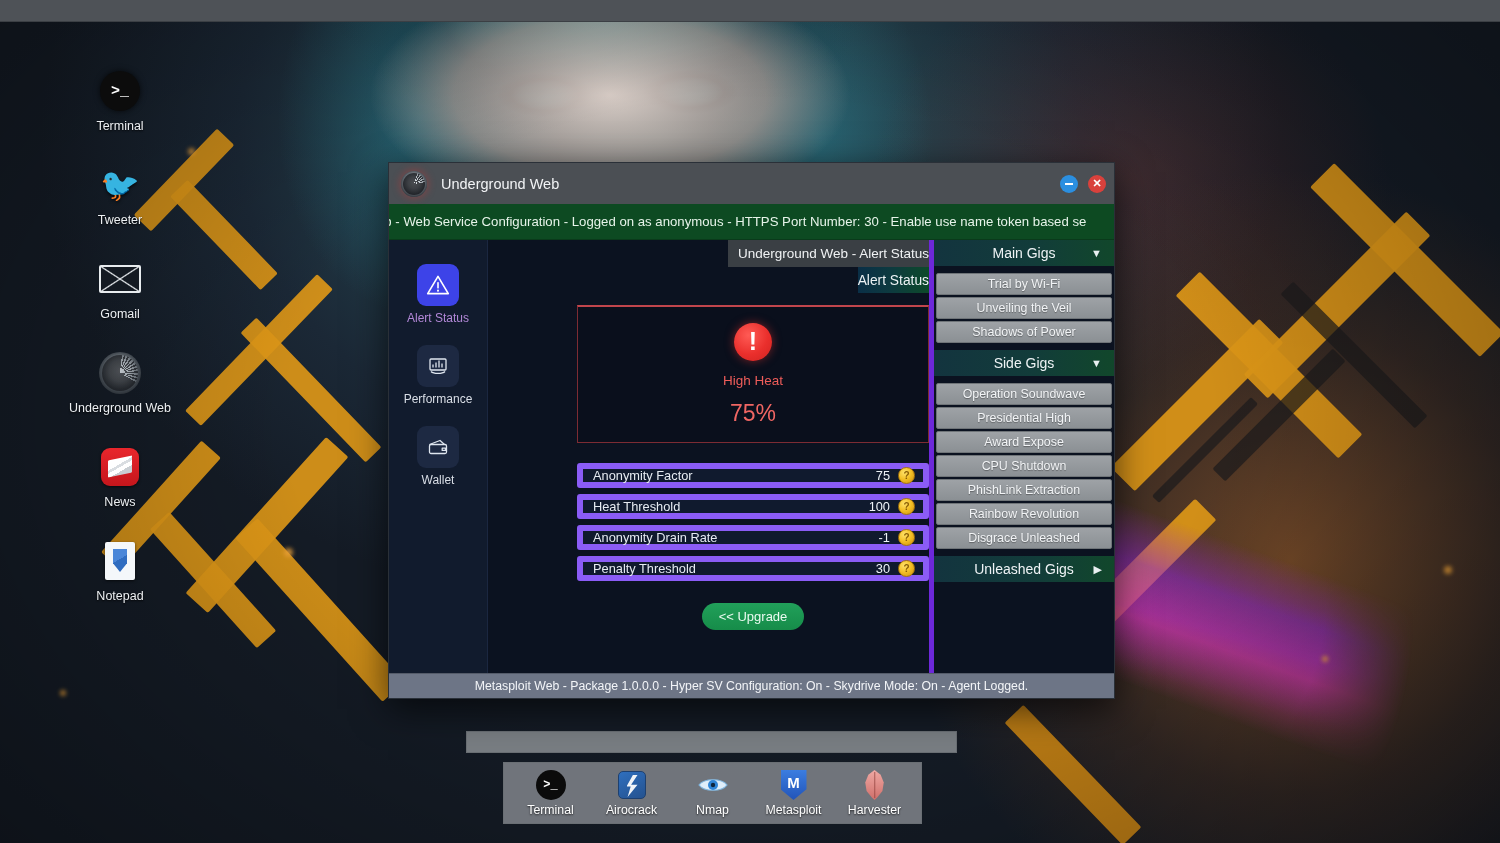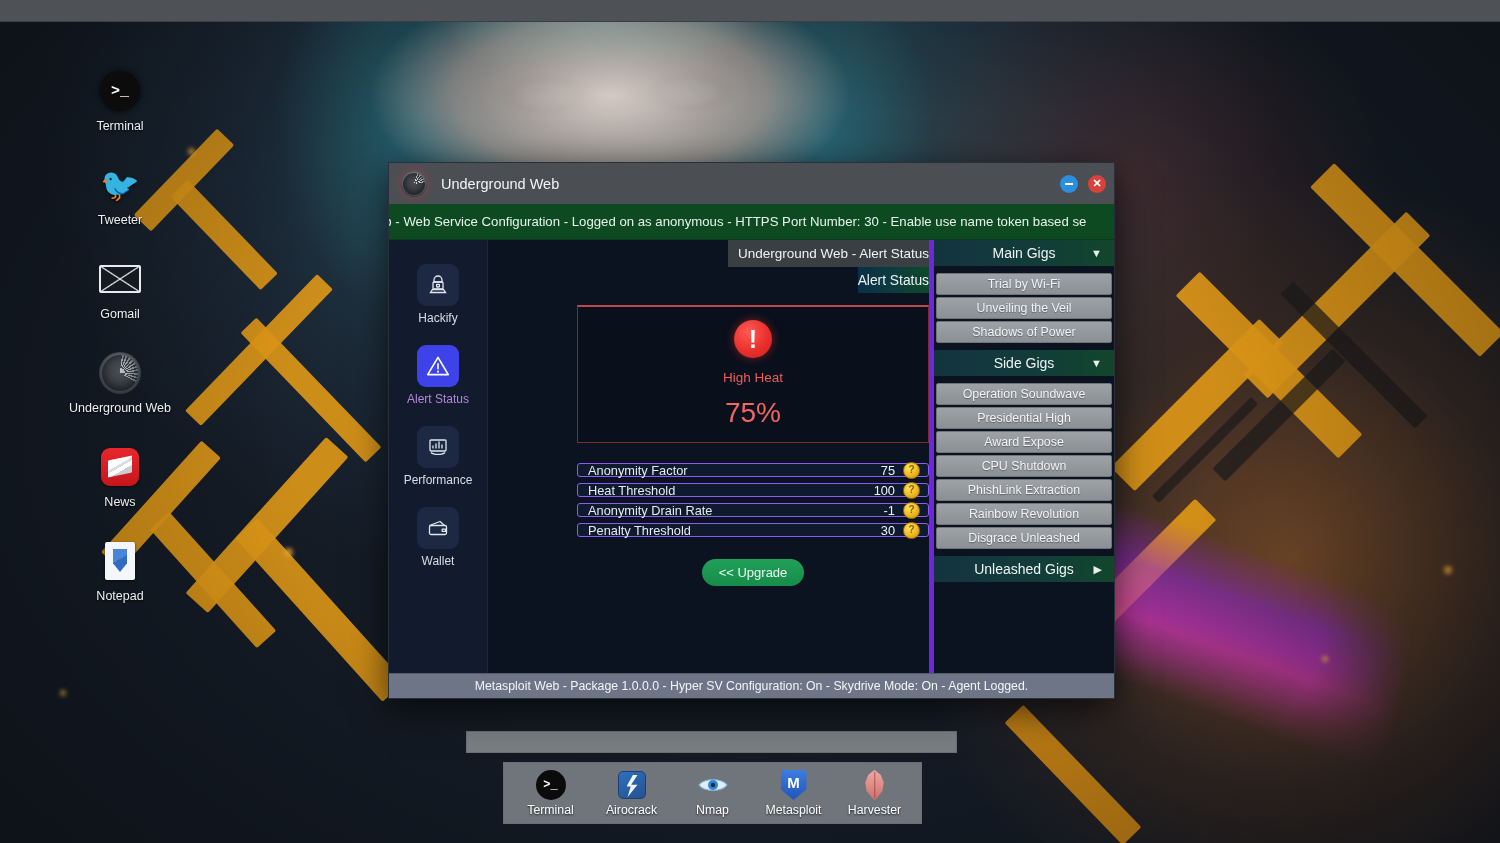--- a/index.html
+++ b/index.html
@@ -246,25 +246,25 @@
     gap: 6px;
   }
   .alert-circle {
     width: 38px; height: 38px; border-radius:50%;
     background: radial-gradient(circle at 38% 32%, #ff5b55 0%, #ea2f2c 55%, #cf2320 100%);
     display:flex; align-items:center; justify-content:center;
     color:#fff; font-size: 25px; font-weight: bold; line-height: 1;
     box-shadow: 0 0 10px rgba(230,50,45,.5);
   }
   .alert-label { color:#ef5d5a; font-size: 13.5px; margin-top: 6px;}
-  .alert-pct { color:#f06663; font-size: 28px; margin-top: 6px; }
+  .alert-pct { color:#f06663; font-size: 23px; margin-top: 6px; }
 
   .stat-list { width: 352px; margin: 20px auto 0; display:flex; flex-direction:column; gap: 6px; }
   .stat-row {
-    height: 14px; background:#101a2e; border:1px solid #8b5cf6; border-radius: 3px;
+    height: 25px; background:#101a2e; border:6px solid #8b5cf6; border-radius: 3px;
     display:flex; align-items:center; padding: 0 8px 0 10px; gap: 8px;
   }
   .stat-name { flex: 1 1 auto; color:#e6ebf2; font-size: 12.8px; }
   .stat-val { color:#eef2f7; font-size: 12.8px; }
   .coin {
     width: 17px; height: 17px; border-radius: 50%;
     background: radial-gradient(circle at 36% 30%, #ffe26a 0%, #f3bf25 48%, #c98f0c 100%);
     border: 1px solid #a8750a;
     display:flex; align-items:center; justify-content:center;
     color:#8a5f06; font-size: 10px; font-weight: bold; line-height:1;
@@ -455,31 +455,20 @@
     </div>
 
     <div class="marquee-bar">
       <div class="marquee-text">eb - Web Service Configuration - Logged on as anonymous - HTTPS Port Number: 30 - Enable use name token based se</div>
     </div>
 
     <div class="win-body">
 
       <div class="nav-rail">
 
-        <div class="nav-item">
-          <div class="nav-tile">
-            <svg width="24" height="24" viewBox="0 0 24 24" fill="none" stroke="#dfe6ef" stroke-width="1.3">
-              <path d="M12 3c-2.3 0-4 1.7-4 4v2h8V7c0-2.3-1.7-4-4-4z"></path>
-              <rect x="7" y="9" width="10" height="7" rx="1"></rect>
-              <rect x="10.6" y="11.4" width="2.8" height="2.6" rx=".4"></rect>
-              <path d="M4.5 19.5h15M6.5 16.5h11l2 3h-15z"></path>
-            </svg>
-          </div>
-          <div class="nav-lbl">Hackify</div>
-        </div>
 
         <div class="nav-item active">
           <div class="nav-tile">
             <svg width="26" height="26" viewBox="0 0 24 24" fill="none" stroke="#ffffff" stroke-width="1.5" stroke-linejoin="round">
               <path d="M12 4 L21.5 20 H2.5 Z"></path>
               <path d="M12 10v4.6" stroke-linecap="round"></path>
               <circle cx="12" cy="17.2" r=".95" fill="#fff" stroke="none"></circle>
             </svg>
           </div>
           <div class="nav-lbl">Alert Status</div>

